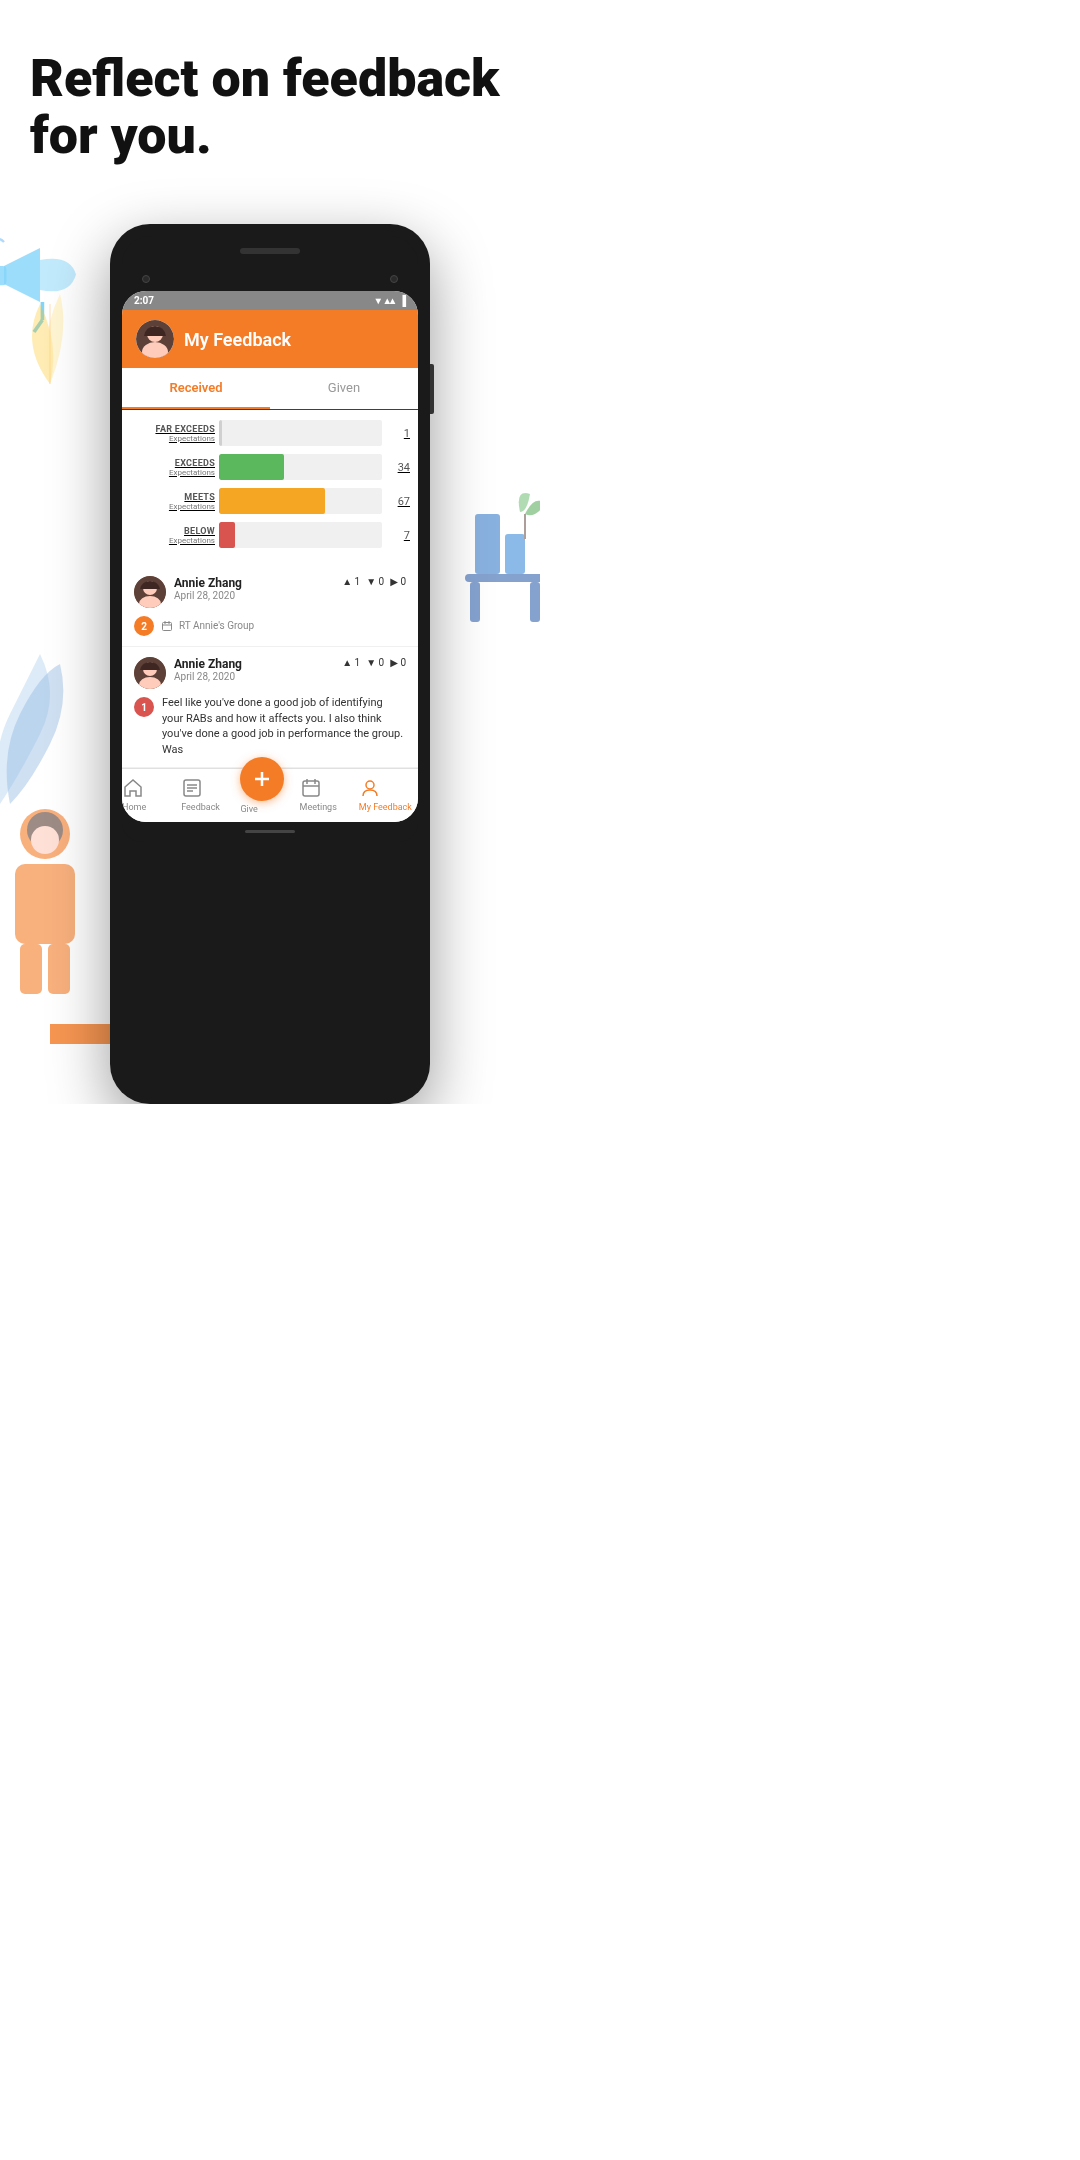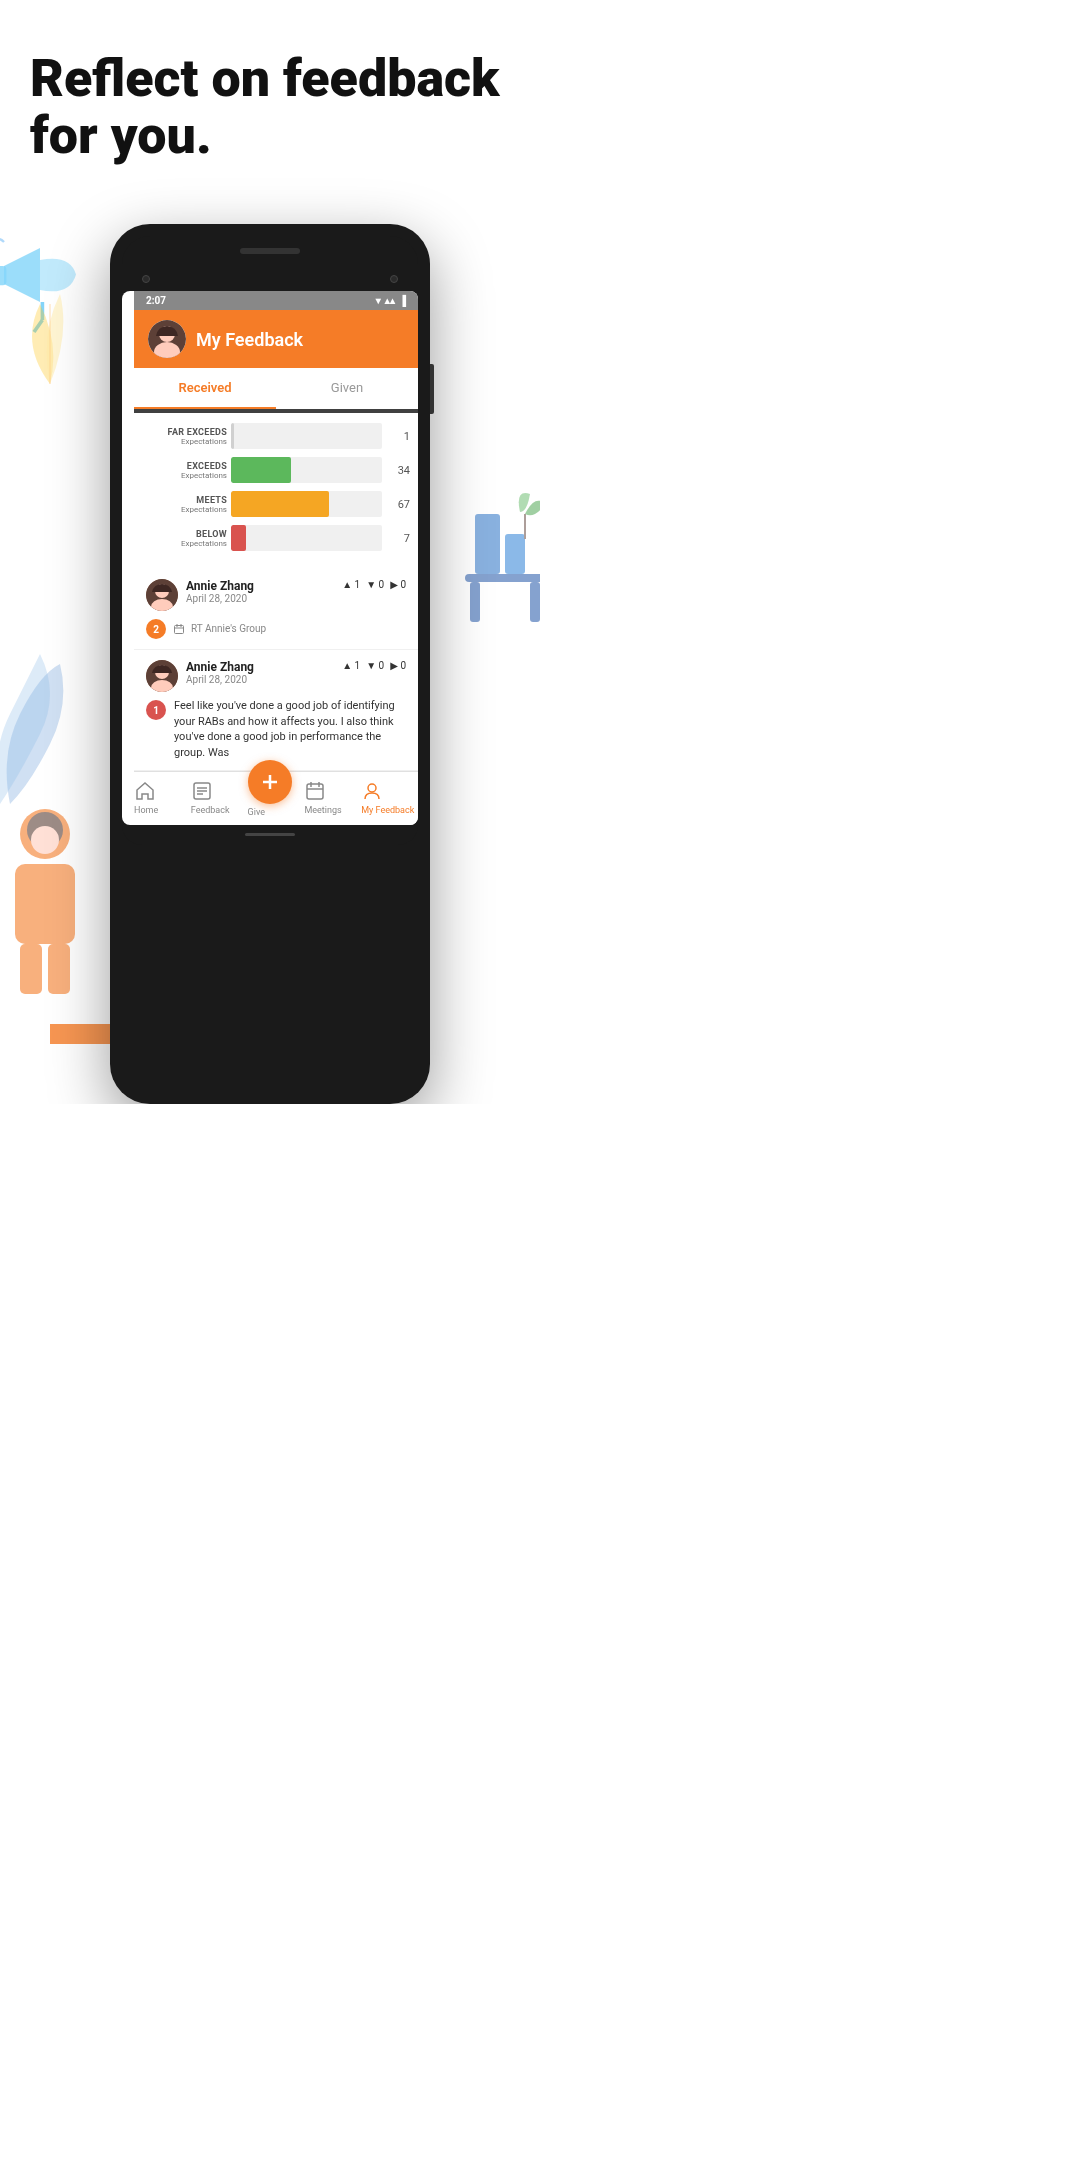--- a/index.html
+++ b/index.html
@@ -118,23 +118,22 @@
     .phone-camera {
       width: 8px;
       height: 8px;
       border-radius: 50%;
       background: #2a2a2a;
       border: 1px solid #444;
     }
 
     .phone-screen {
       background: #ffffff;
-      border-radius: 8px;
+      border-radius: 24px;
       overflow: hidden;
-      padding-left: 12px;
     }
 
     
     .status-bar {
       background: #888888;
       color: white;
       display: flex;
       justify-content: space-between;
       align-items: center;
       padding: 4px 12px;
@@ -177,21 +176,21 @@
 
     .header-title {
       color: #ffffff;
       font-size: 18px;
       font-weight: 600;
     }
 
     
     .tabs {
       display: flex;
-      border-bottom: 4px solid #404040;
+      border-bottom: 1px solid #404040;
       background: #fff;
     }
 
     .tab {
       flex: 1;
       text-align: center;
       padding: 12px;
       font-size: 13px;
       cursor: pointer;
       color: #999;
@@ -200,20 +199,21 @@
     .tab.active {
       color: #F57C27;
       border-bottom: 2px solid #F57C27;
       font-weight: 600;
     }
 
     
     .chart-section {
       background: #fff;
       padding: 10px 8px;
+      text-decoration: underline;
     }
 
     .chart-row {
       display: flex;
       align-items: center;
       margin-bottom: 8px;
       gap: 4px;
     }
 
     .chart-label {

